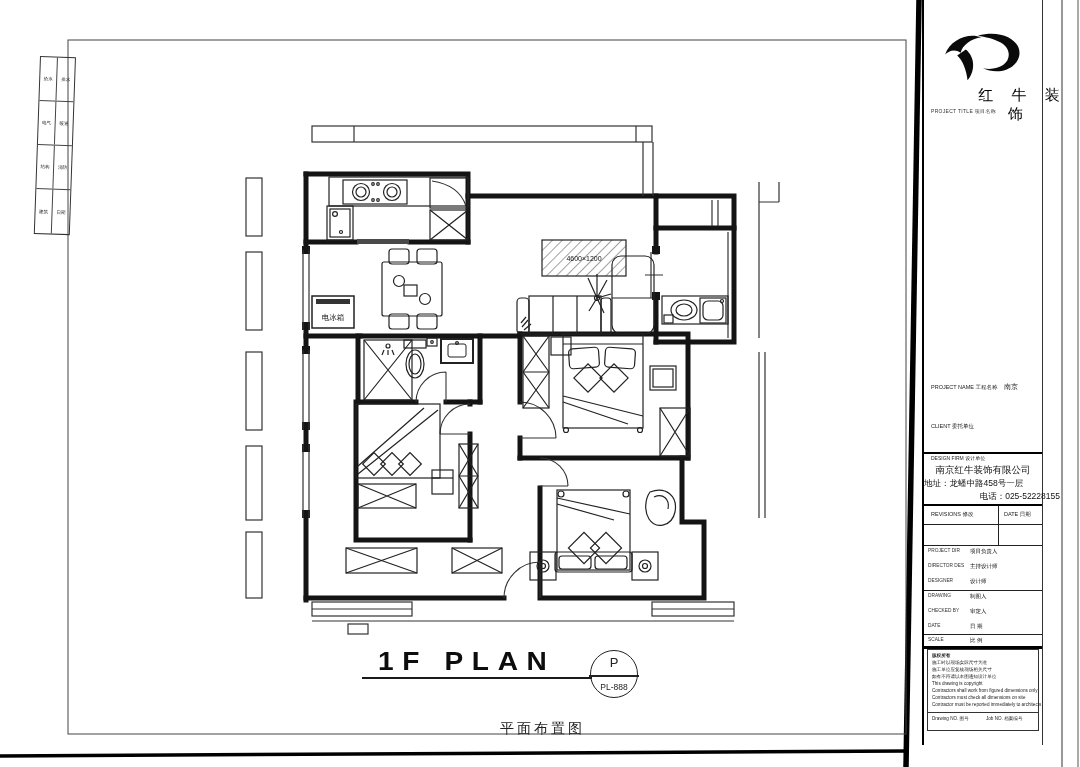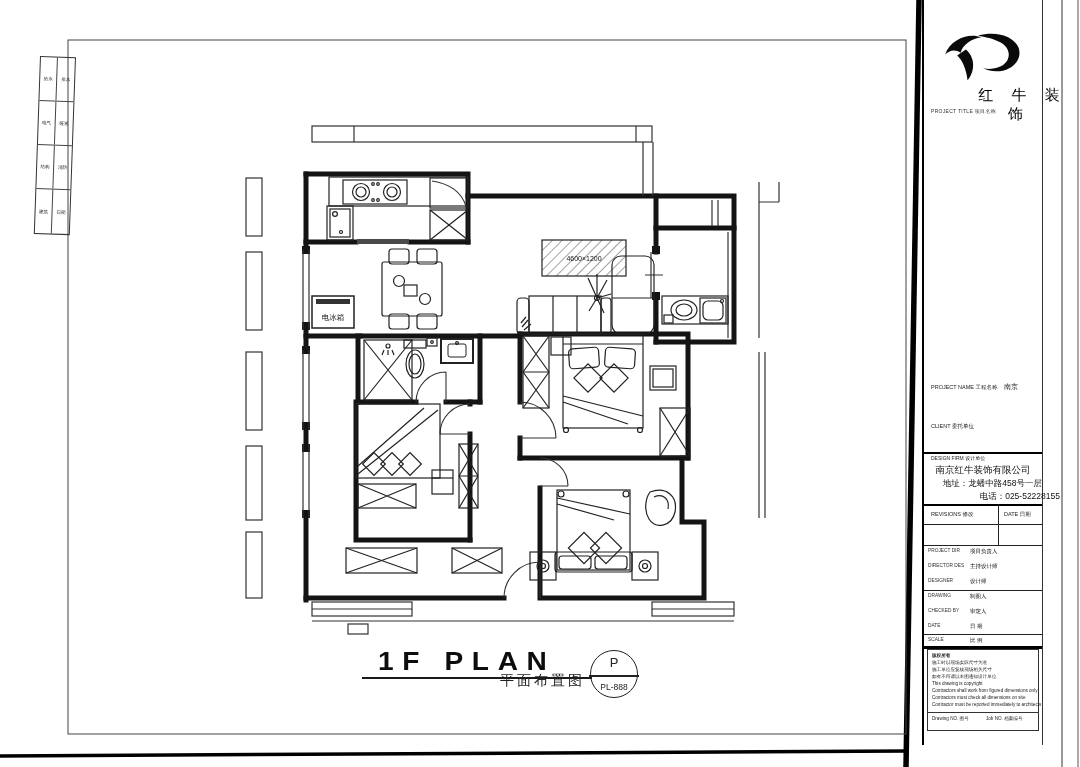--- a/index.html
+++ b/index.html
@@ -12,34 +12,34 @@
             transform:rotate(2deg);transform-origin:top left;display:grid;
             grid-template-rows:repeat(4,1fr);}
   .sigrow{display:grid;grid-template-columns:1fr 1fr;border-bottom:1px solid #444;}
   .sigrow:last-child{border-bottom:none;}
   .sigcell{border-right:1px solid #444;font-size:4.5px;display:flex;align-items:center;justify-content:center;color:#222;}
   .sigcell:last-child{border-right:none;}
   
   #plan-title{left:378px;top:646px;font-size:26px;font-weight:bold;letter-spacing:8px;
               transform:scaleX(1.08);transform-origin:left;color:#0d0d0d;}
   #title-underline{left:362px;top:677px;width:230px;height:2px;background:#1a1a1a;}
-  #plan-subtitle{left:500px;top:672px;font-size:14px;letter-spacing:3px;color:#222;}
+  #plan-subtitle{left:500px;top:720px;font-size:14px;letter-spacing:3px;color:#222;}
   #stamp{left:590px;top:650px;width:46px;height:46px;border:1.6px solid #222;border-radius:50%;}
   #stamp .chord{position:absolute;left:-2px;right:-2px;top:24px;height:1.5px;background:#222;}
   #stamp .letter{position:absolute;top:4px;left:0;right:0;text-align:center;font-size:13px;color:#222;}
   #stamp .code{position:absolute;bottom:5px;left:0;right:0;text-align:center;font-size:8.5px;color:#222;letter-spacing:0;}
   
   #tblock{left:922px;top:0;width:118px;height:745px;border-left:2px solid #000;border-right:1px solid #333;}
   #tblock .tb-line{position:absolute;left:0;width:100%;height:1px;background:#222;}
   #tblock .thick{height:3px;background:#000;}
   .brand-cn{position:absolute;top:86px;left:0;width:100%;text-align:center;font-size:15px;letter-spacing:7px;text-indent:7px;color:#000;padding-left:36px;}
   .brand-cap{position:absolute;top:108px;left:7px;font-size:5px;color:#333;letter-spacing:.3px;}
   .tb-row{position:absolute;left:7px;font-size:5.5px;color:#222;white-space:nowrap;}
   .firm-co{position:absolute;top:464px;left:0;width:100%;text-align:center;font-size:9.5px;color:#111;}
-  .firm-ad{position:absolute;top:478px;left:0;width:100%;text-align:right;font-size:8.5px;color:#111;}
+  .firm-ad{position:absolute;top:478px;left:0;width:100%;text-align:left;font-size:8.5px;color:#111;}
   .firm-ph{position:absolute;top:491px;left:18px;width:100%;text-align:right;font-size:8.5px;color:#111;}
   .pers-en{position:absolute;left:4px;font-size:4.8px;color:#333;}
   .pers-zh{position:absolute;left:46px;font-size:5.5px;color:#111;}
   #notesbox{position:absolute;left:3px;top:649px;width:110px;height:80px;border:1px solid #333;}
   .note-ln{position:absolute;left:4px;font-size:4.6px;color:#222;white-space:nowrap;}
   .vline{position:absolute;width:1px;background:#222;}
 </style>
 </head>
 <body>
 <div id="stage">

